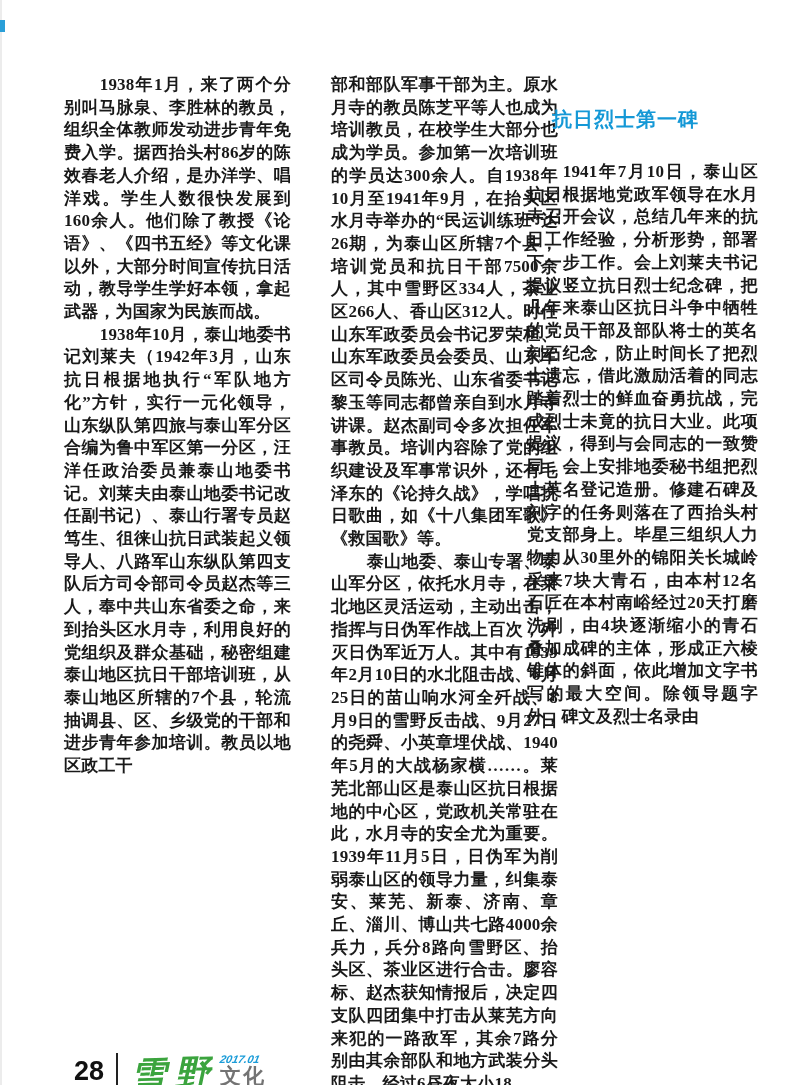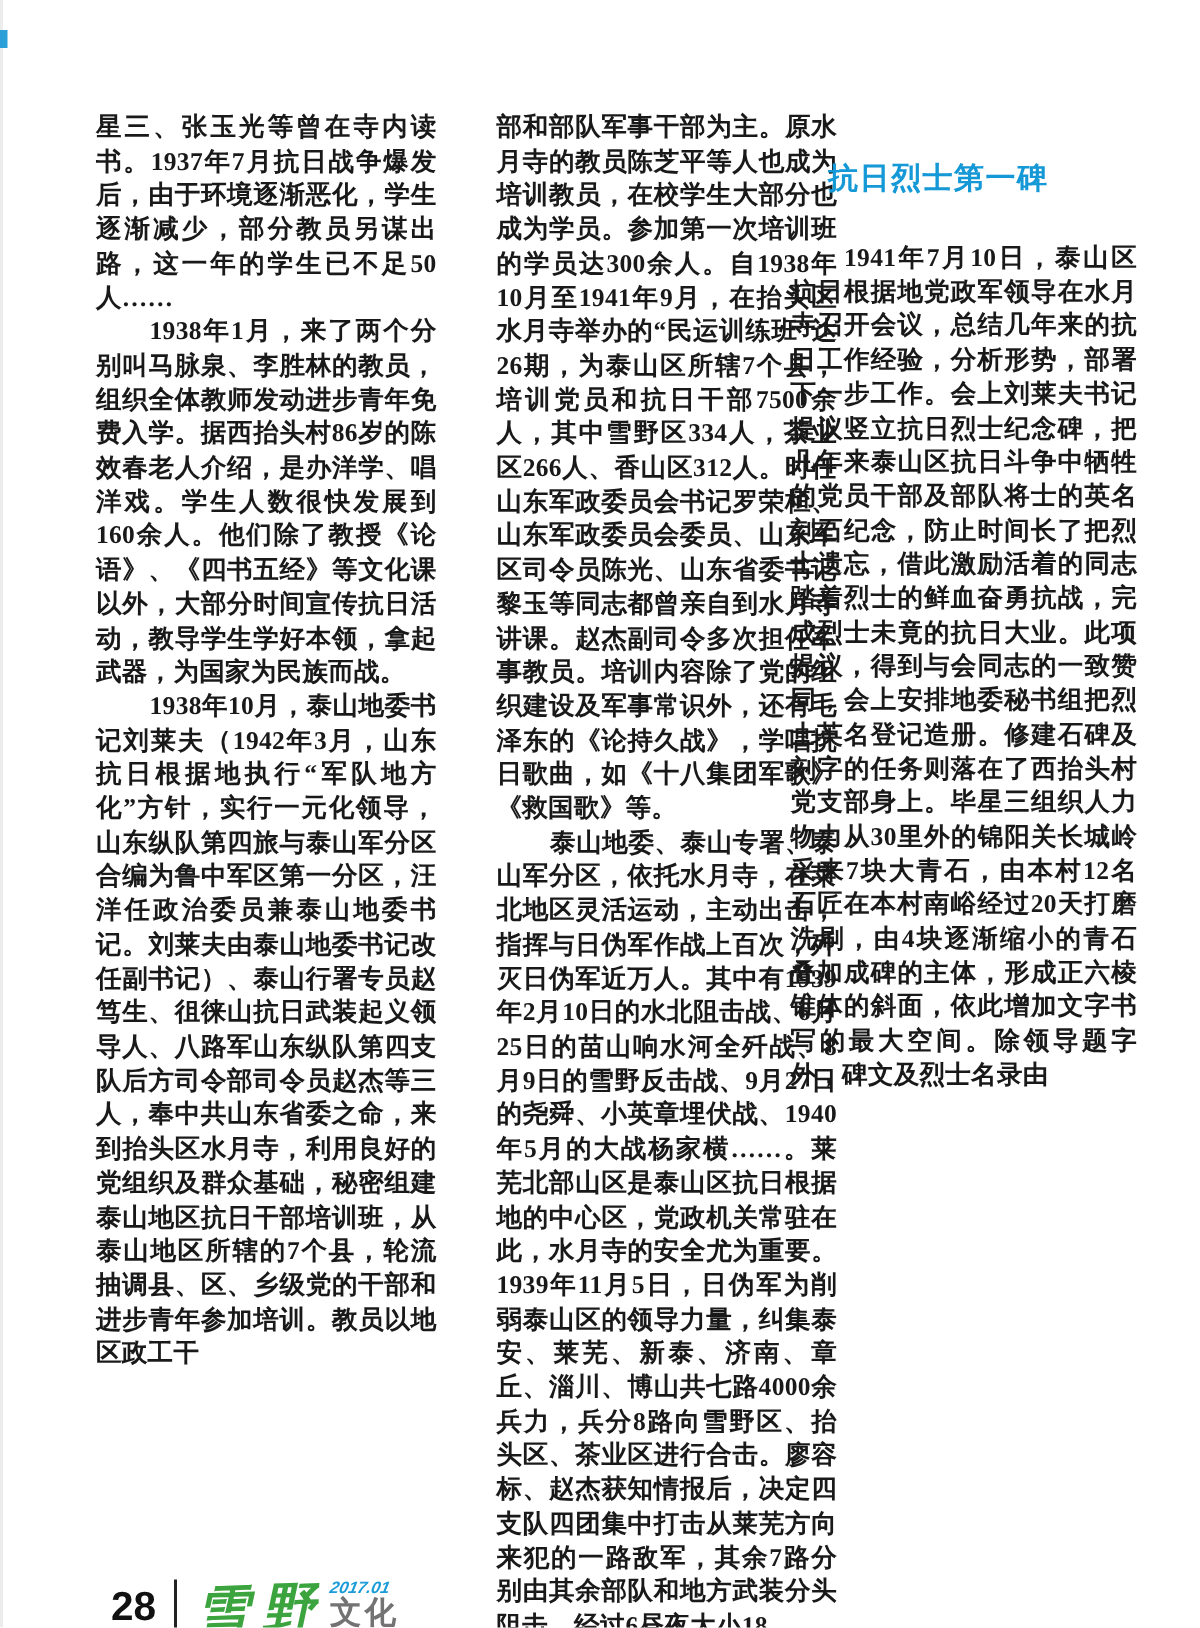--- a/index.html
+++ b/index.html
@@ -69,21 +69,20 @@
 </style>
 </head>
 <body>
 
 <div class="page">
 
   <div class="scan-edge"></div>
   <div class="reg-mark" style="background: rgb(42, 159, 216);"></div>
 
   <div class="col" id="col1">
-    <p>星三、张玉光等曾在寺内读书。1937年7月抗日战争爆发后，由于环境逐渐恶化，学生逐渐减少，部分教员另谋出路，这一年的学生已不足50人……</p>
     <p class="indent">1938年1月，来了两个分别叫马脉泉、李胜林的教员，组织全体教师发动进步青年免费入学。据西抬头村86岁的陈效春老人介绍，是办洋学、唱洋戏。学生人数很快发展到160余人。他们除了教授《论语》、《四书五经》等文化课以外，大部分时间宣传抗日活动，教导学生学好本领，拿起武器，为国家为民族而战。</p>
     <p class="indent">1938年10月，泰山地委书记刘莱夫（1942年3月，山东抗日根据地执行“军队地方化”方针，实行一元化领导，山东纵队第四旅与泰山军分区合编为鲁中军区第一分区，汪洋任政治委员兼泰山地委书记。刘莱夫由泰山地委书记改任副书记）、泰山行署专员赵笃生、徂徕山抗日武装起义领导人、八路军山东纵队第四支队后方司令部司令员赵杰等三人，奉中共山东省委之命，来到抬头区水月寺，利用良好的党组织及群众基础，秘密组建泰山地区抗日干部培训班，从泰山地区所辖的7个县，轮流抽调县、区、乡级党的干部和进步青年参加培训。教员以地区政工干</p>
   </div>
 
   <div class="col" id="col2">
     <p>部和部队军事干部为主。原水月寺的教员陈芝平等人也成为培训教员，在校学生大部分也成为学员。参加第一次培训班的学员达300余人。自1938年10月至1941年9月，在抬头区水月寺举办的“民运训练班”达26期，为泰山区所辖7个县，培训党员和抗日干部7500余人，其中雪野区334人，茶业区266人、香山区312人。时任山东军政委员会书记罗荣桓、山东军政委员会委员、山东军区司令员陈光、山东省委书记黎玉等同志都曾亲自到水月寺讲课。赵杰副司令多次担任军事教员。培训内容除了党的组织建设及军事常识外，还有毛泽东的《论持久战》，学唱抗日歌曲，如《十八集团军歌》《救国歌》等。</p>
     <p class="indent">泰山地委、泰山专署、泰山军分区，依托水月寺，在莱北地区灵活运动，主动出击，指挥与日伪军作战上百次，歼灭日伪军近万人。其中有1939年2月10日的水北阻击战、6月25日的苗山响水河全歼战、8月9日的雪野反击战、9月27日的尧舜、小英章埋伏战、1940年5月的大战杨家横……。莱芜北部山区是泰山区抗日根据地的中心区，党政机关常驻在此，水月寺的安全尤为重要。1939年11月5日，日伪军为削弱泰山区的领导力量，纠集泰安、莱芜、新泰、济南、章丘、淄川、博山共七路4000余兵力，兵分8路向雪野区、抬头区、茶业区进行合击。廖容标、赵杰获知情报后，决定四支队四团集中打击从莱芜方向来犯的一路敌军，其余7路分别由其余部队和地方武装分头阻击。经过6昼夜大小18</p>
   </div>
 
   <div class="col" id="col3">

